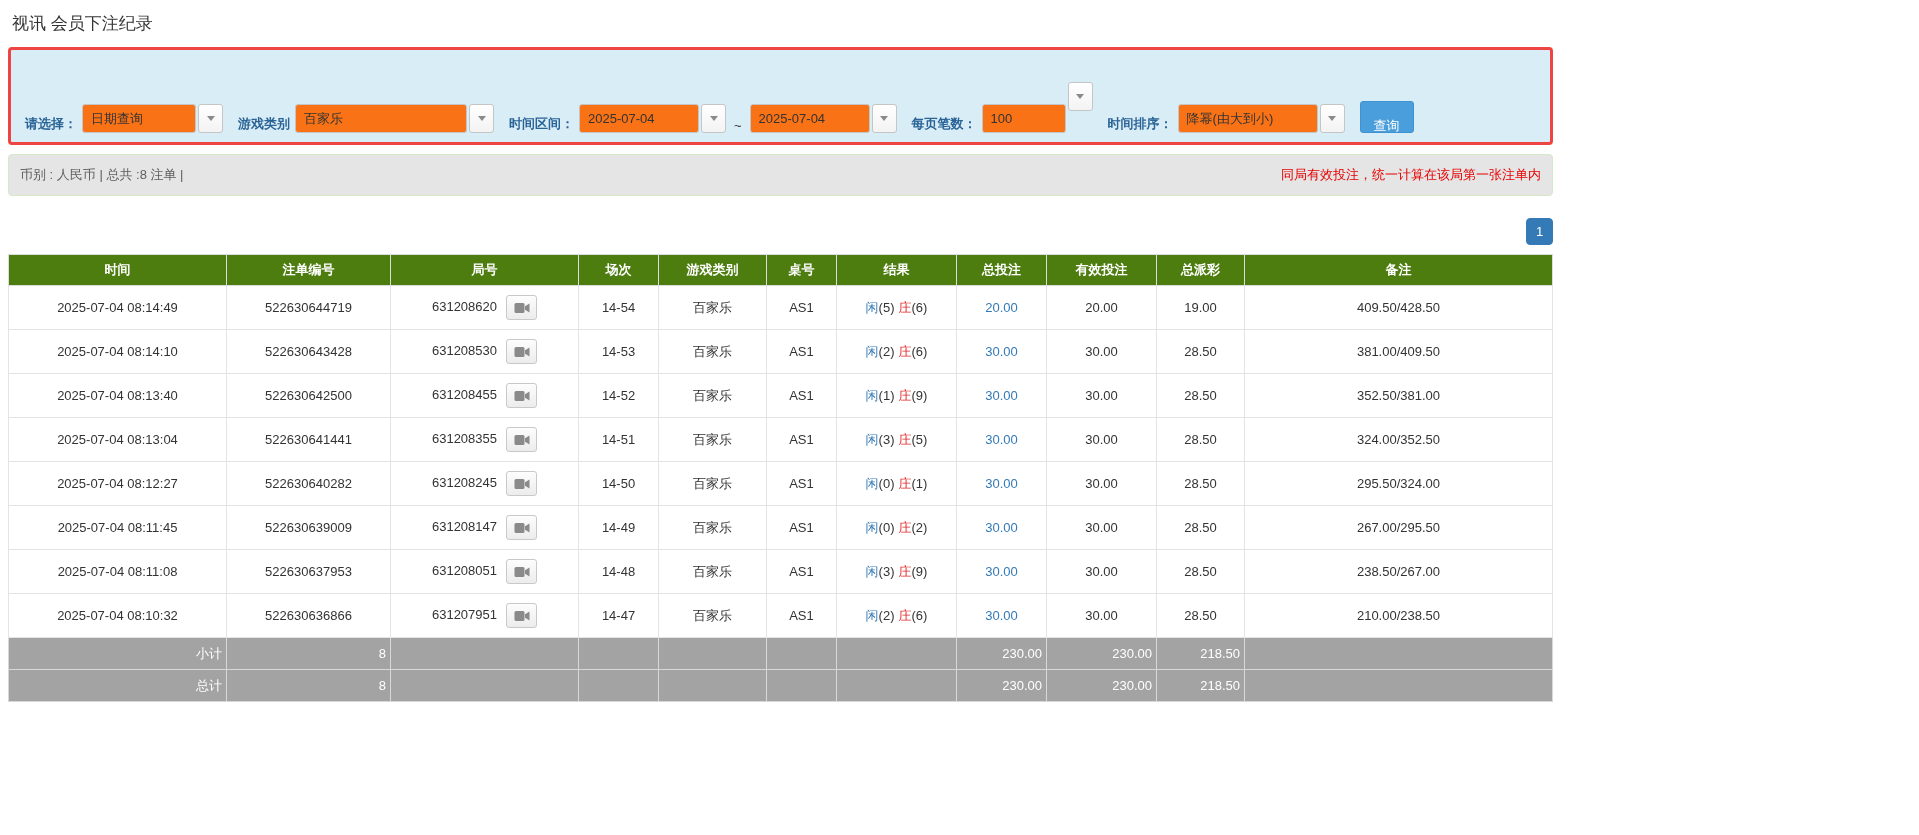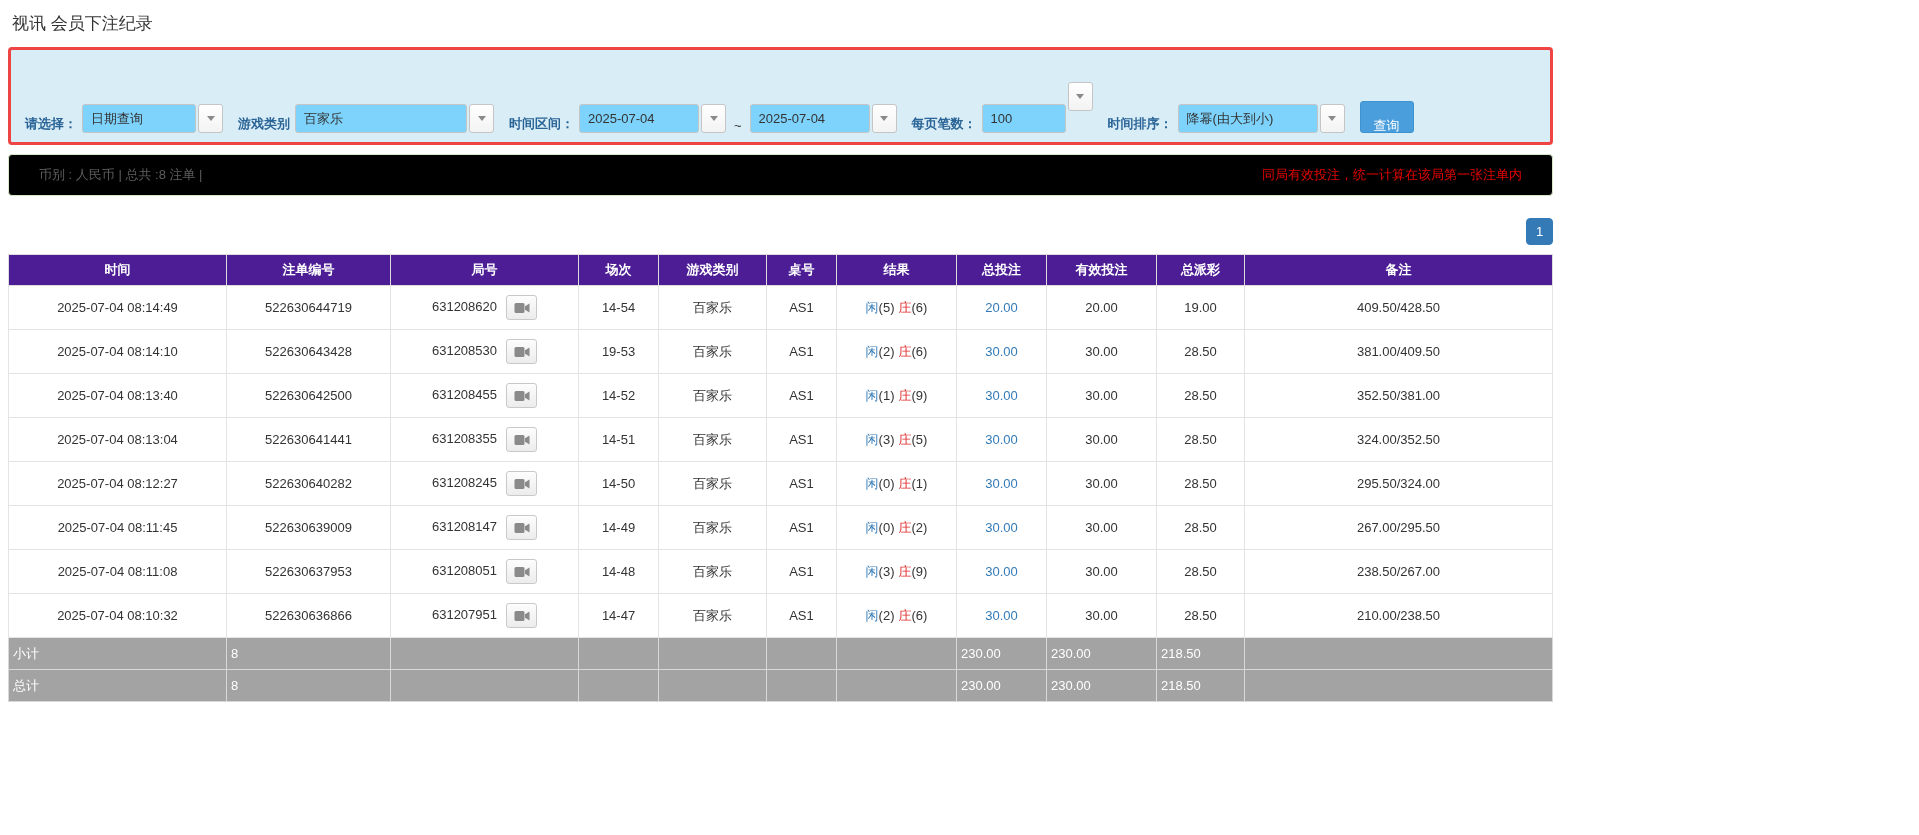--- a/index.html
+++ b/index.html
@@ -16,21 +16,21 @@
   
   .filter-bar {
     background: #d9edf7; border: 3px solid #ef4444; border-radius: 4px;
     padding: 9px 14px; display: flex; align-items: flex-end; gap: 5px;
   }
   .filter-label { color: #2a6496; font-weight: bold; font-size: 13px; margin-left: 10px; white-space: nowrap; }
   .filter-label.first { margin-left: 0; }
   .combo { display: inline-flex; align-items: center; gap: 2px; }
   .combo-input {
     height: 29px; border: 1px solid #c5c5c5; border-radius: 3px;
-    padding: 0 8px; font-size: 13px; color: #333; background: #7dd3fc;
+    padding: 0 8px; font-size: 13px; color: #333; background: #f97316;
     font-family: inherit; outline: none;
   }
   .ci-type { width: 114px; }
   .ci-game { width: 172px; }
   .ci-date { width: 120px; }
   .ci-size { width: 84px; margin-top: 45px; }
   .ci-sort { width: 140px; }
   .combo-btn {
     height: 29px; width: 25px; border: 1px solid #c5c5c5; border-radius: 3px;
     background: linear-gradient(#fff, #f3f3f3); cursor: pointer;
@@ -39,48 +39,48 @@
   .caret { width: 0; height: 0; border-left: 4px solid transparent; border-right: 4px solid transparent; border-top: 5px solid #8a8a8a; }
   .tilde { font-size: 13px; color: #333; margin: 0 3px; }
   .search-btn {
     background: #4a9edb; border: 1px solid #3e92cf; color: #fff;
     height: 29px; padding: 15px 13px; border-radius: 3px; font-size: 13px;
     margin-left: 10px; cursor: pointer; font-family: inherit;
   }
 
   
   .info-bar {
-    background: #000000; border: 1px solid #d6e9c6; border-radius: 4px;
-    margin-top: 9px; padding: 11px 30px; font-size: 13px;
+    background: #e5e5e5; border: 1px solid #d6e9c6; border-radius: 4px;
+    margin-top: 9px; padding: 11px 11px; font-size: 13px;
     display: flex; justify-content: space-between; align-items: center;
   }
   .info-left { color: #5e5e5e; }
   .info-right { color: #e60000; }
 
   
   .pagination { display: flex; justify-content: flex-end; }
   .pagination.top { margin: 22px 0 9px; }
   .pagination.bottom { margin-top: 166px; }
   .page-btn {
     min-width: 27px; height: 27px; background: #337ab7; border: 1px solid #337ab7;
     color: #fff; border-radius: 4px; font-size: 13px; cursor: pointer; font-family: inherit;
   }
 
   
   table { width: 100%; border-collapse: collapse; table-layout: fixed; }
   th {
-    background: #4c1d95; color: #fff; font-size: 13px; font-weight: bold;
+    background: #4d7c0f; color: #fff; font-size: 13px; font-weight: bold;
     height: 31px; border: 1px solid #dcdcdc; text-align: center; padding: 0 4px;
   }
   tbody td {
     background: #fff; font-size: 13px; color: #333; text-align: center;
     height: 44px; border: 1px solid #e4e4e4; padding: 0 4px;
   }
   tfoot td {
-    background: #a3a3a3; color: #fff; font-size: 13px; text-align: left;
+    background: #a3a3a3; color: #fff; font-size: 13px; text-align: right;
     height: 32px; border: 1px solid #d8d8d8; padding: 0 4px;
   }
   .bet-link { color: #337ab7; cursor: pointer; }
   .res-player { color: #337ab7; }
   .res-banker { color: #e02b2b; margin-left: 4px; }
   .res-num { color: #333; }
   .video-btn {
     display: inline-flex; align-items: center; justify-content: center;
     width: 31px; height: 25px; border: 1px solid #c9c9c9; border-radius: 3px;
     background: linear-gradient(#fdfdfd, #ececec); margin-left: 9px;
@@ -211,21 +211,21 @@
     <td>2025-07-04 08:14:10</td>
     <td>522630643428</td>
     <td>
       <span>631208530</span><button class="video-btn">
               <svg width="16" height="12" viewBox="0 0 16 12">
                 <rect x="0.5" y="1" width="10" height="10" rx="1.5" fill="#8a8a8a"></rect>
                 <polygon points="11,4.2 15.5,1.5 15.5,10.5 11,7.8" fill="#8a8a8a"></polygon>
               </svg>
             </button>
     </td>
-    <td>19-53</td>
+    <td>14-53</td>
     <td>百家乐</td>
     <td>AS1</td>
     <td>
       <span class="res-player">闲</span><span class="res-num">(2)</span><span class="res-banker">庄</span><span class="res-num">(6)</span>
     </td>
     <td><span class="bet-link">30.00</span></td>
     <td>30.00</td>
     <td>28.50</td>
     <td>381.00/409.50</td>
   </tr>

